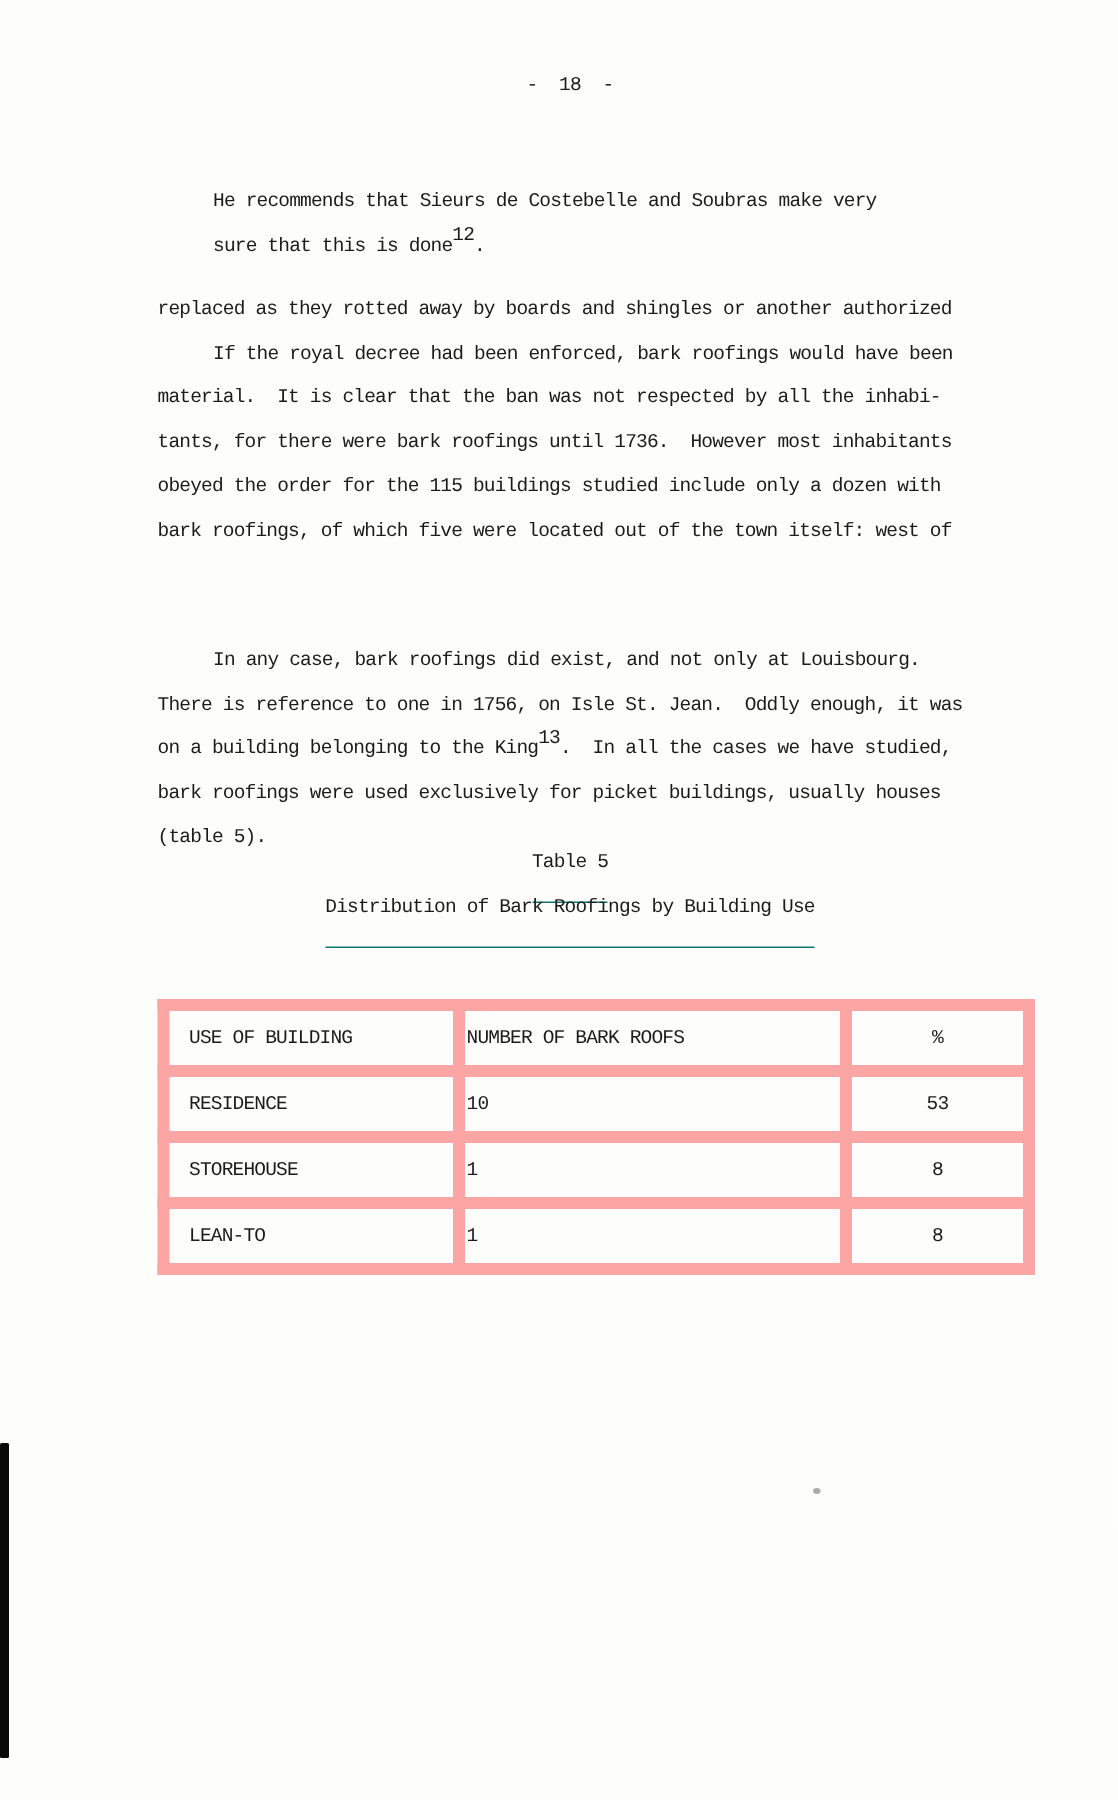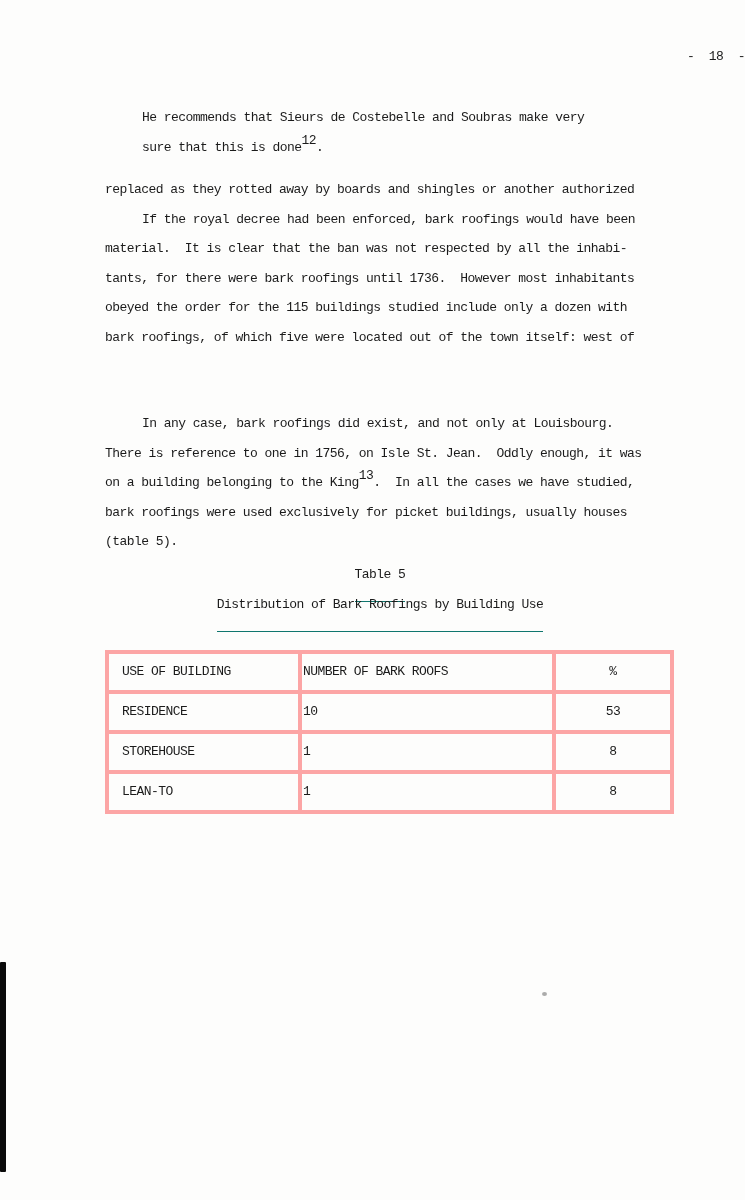--- a/index.html
+++ b/index.html
@@ -6,50 +6,50 @@
   .page{
     position:relative;
     width:745px;height:1200px;
     background:#fdfdfc;
     overflow:hidden;
     font-family:"Liberation Mono","DejaVu Sans Mono",monospace;
     font-size:13px;
     letter-spacing:-0.55px;
     color:#1b1b1b;
   }
-  .abs{position:absolute;}
+  .abs{position:absolute;margin-top:16px;}
   .centered{position:absolute;left:15px;width:730px;text-align:center;}
   .doc-line{display:block;height:29.5px;line-height:29.5px;white-space:pre;}
   .indent{padding-left:37px;}
   .fn{position:relative;top:-7px;line-height:0;letter-spacing:-0.55px;}
   .underlined{display:inline-block;border-bottom:1px solid #0f766e;padding-bottom:16px;}
   table.t5{
     border-collapse:collapse;
     table-layout:fixed;
     width:535px;
   }
   table.t5 td{
-    border:4px solid #fca5a5;
+    border:8px solid #fca5a5;
     height:34px;
     line-height:14px;
     white-space:pre;
     overflow:hidden;
   }
   .c-use{width:175px;text-align:left;padding-left:13px;}
   .c-num{width:248px;text-align:left;}
   .c-pct{width:112px;text-align:center;}
   .scan-bar{position:absolute;left:0;width:6px;background:#0a0a0a;border-radius:1px;}
   .speck{position:absolute;width:5px;height:4px;background:#8f8f8f;border-radius:50%;opacity:.75;}
 </style>
 </head>
 <body>
 
 <div class="page">
 
-  <div class="centered" style="top:47px;height:20px;line-height:20px;white-space:pre;text-align:right;">-  18  -</div>
+  <div class="centered" style="top:47px;height:20px;line-height:20px;white-space:pre;">-  18  -</div>
 
   <div class="abs" style="left:142px;top:103px;">
     <span class="doc-line">He recommends that Sieurs de Costebelle and Soubras make very</span>
     <span class="doc-line"><span>sure that this is done</span><span class="fn">12</span><span>.</span></span>
   </div>
 
   <div class="abs" style="left:105px;top:175px;">
     <span class="doc-line">replaced as they rotted away by boards and shingles or another authorized</span>
     <span class="doc-line indent">If the royal decree had been enforced, bark roofings would have been</span>
     <span class="doc-line">material.  It is clear that the ban was not respected by all the inhabi-</span>

